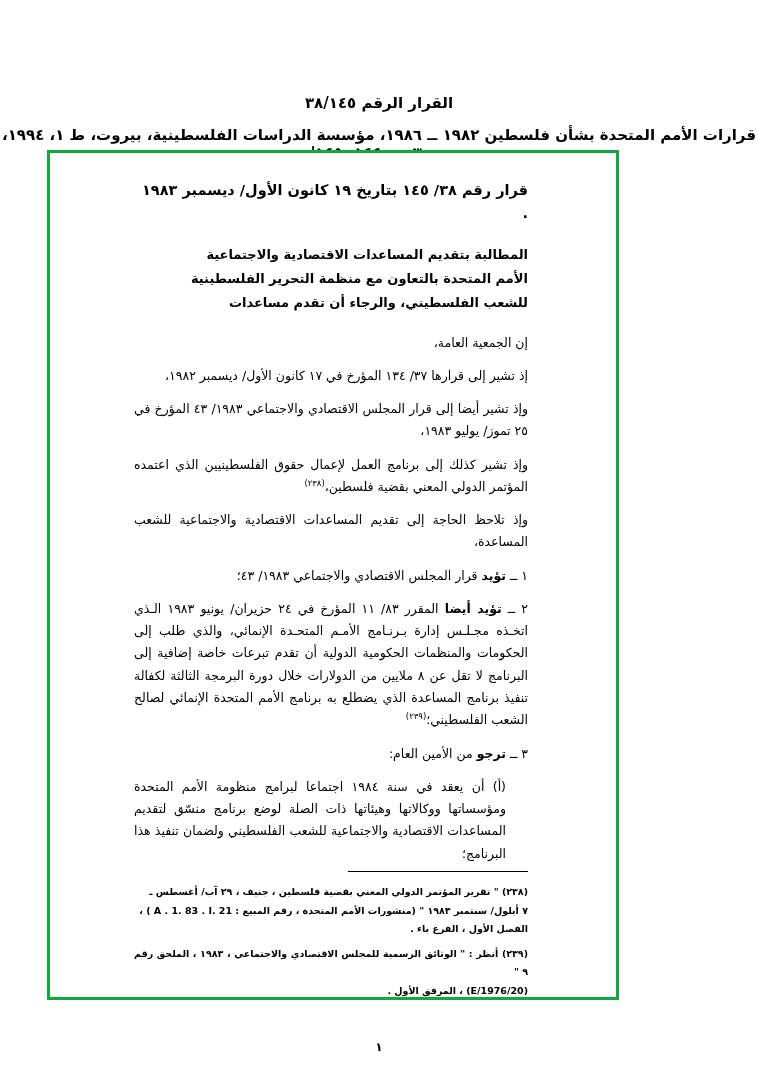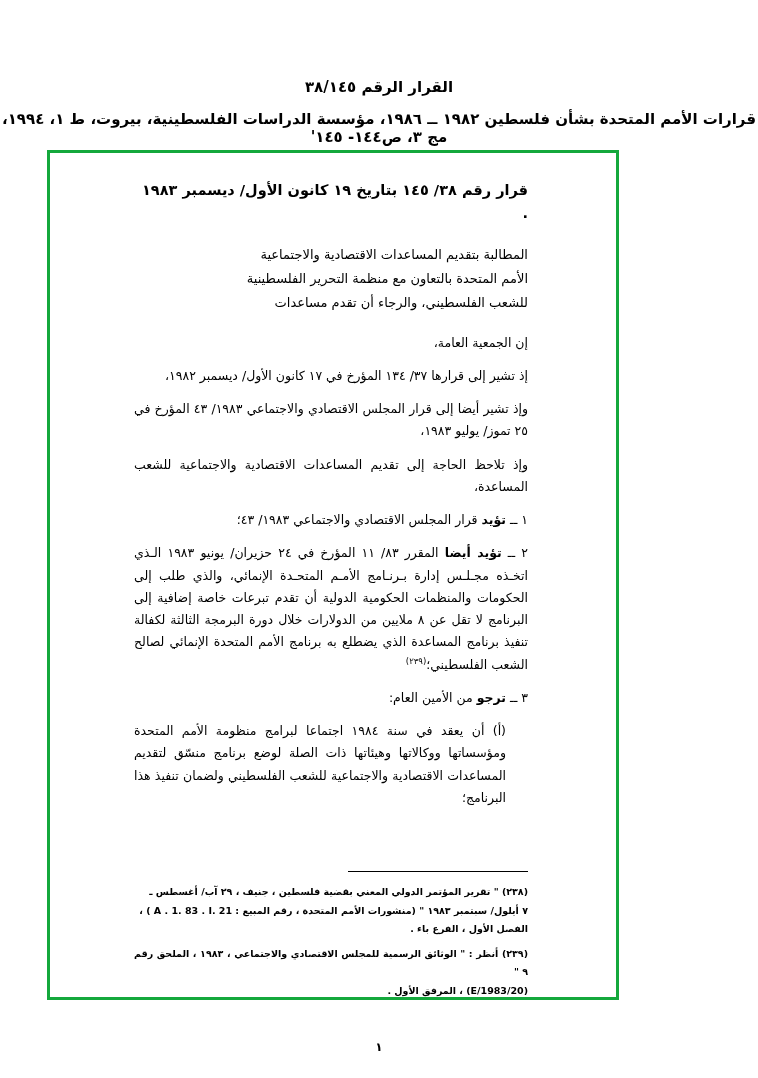--- a/index.html
+++ b/index.html
@@ -13,21 +13,21 @@
     height: 1078px;
     background: #ffffff;
     font-family: "DejaVu Sans", "Liberation Sans", sans-serif;
     color: #000000;
     overflow: hidden;
   }
 
   
   .doc-header {
     position: absolute;
-    top: 78px;
+    top: 94px;
     left: 0;
     width: 758px;
     text-align: center;
   }
   .doc-title {
     font-size: 15px;
     font-weight: bold;
     letter-spacing: 0.5px;
     direction: rtl;
   }
@@ -61,21 +61,21 @@
 
   .res-heading {
     font-size: 14.5px;
     font-weight: bold;
     line-height: 1.6;
     margin-bottom: 14px;
     text-align: right;
   }
   .res-subtitle {
     font-size: 13px;
-    font-weight: normal;
+    font-weight: bold;
     line-height: 1.85;
     margin: 18px 0 16px 0;
   }
   .res-subtitle div { white-space: nowrap; }
 
   .para {
     font-size: 12.5px;
     line-height: 1.78;
     margin: 0 0 11px 0;
     text-align: justify;
@@ -147,20 +147,21 @@
       <div class="res-subtitle">
         <div>المطالبة بتقديم المساعدات الاقتصادية والاجتماعية</div>
         <div>الأمم المتحدة بالتعاون مع منظمة التحرير الفلسطينية</div>
         <div>للشعب الفلسطيني، والرجاء أن تقدم مساعدات</div>
       </div>
 
       <p class="para plain">إن الجمعية العامة،</p>
       <p class="para">إذ تشير إلى قرارها ٣٧/ ١٣٤ المؤرخ في ١٧ كانون الأول/ ديسمبر ١٩٨٢،</p>
       <p class="para">وإذ تشير أيضا إلى قرار المجلس الاقتصادي والاجتماعي ١٩٨٣/ ٤٣ المؤرخ في ٢٥ تموز/ يوليو ١٩٨٣،</p>
 
+      <p class="para"><span>وإذ تشير كذلك إلى برنامج العمل لإعمال حقوق الفلسطينيين الذي اعتمده المؤتمر الدولي المعني بقضية فلسطين،</span><span class="sup">(٢٣٨)</span></p>
 
       <p class="para">وإذ تلاحظ الحاجة إلى تقديم المساعدات الاقتصادية والاجتماعية للشعب المساعدة،</p>
 
       <p class="para">١ ــ <b>تؤيد</b> قرار المجلس الاقتصادي والاجتماعي ١٩٨٣/ ٤٣؛</p>
 
       <p class="para"><span>٢ ــ <b>تؤيد أيضا</b> المقرر ٨٣/ ١١ المؤرخ في ٢٤ حزيران/ يونيو ١٩٨٣ الـذي اتخـذه مجـلـس إدارة بـرنـامج الأمـم المتحـدة الإنمائي، والذي طلب إلى الحكومات والمنظمات الحكومية الدولية أن تقدم تبرعات خاصة إضافية إلى البرنامج لا تقل عن ٨ ملايين من الدولارات خلال دورة البرمجة الثالثة لكفالة تنفيذ برنامج المساعدة الذي يضطلع به برنامج الأمم المتحدة الإنمائي لصالح الشعب الفلسطيني؛</span><span class="sup">(٢٣٩)</span></p>
 
       <p class="para plain">٣ ــ <b>ترجو</b> من الأمين العام:</p>
 
       <p class="para indent-a">(أ) أن يعقد في سنة ١٩٨٤ اجتماعا لبرامج منظومة الأمم المتحدة ومؤسساتها ووكالاتها وهيئاتها ذات الصلة لوضع برنامج منسّق لتقديم المساعدات الاقتصادية والاجتماعية للشعب الفلسطيني ولضمان تنفيذ هذا البرنامج؛</p>
@@ -172,20 +173,20 @@
     <div class="footnotes">
       <div class="fn">
         <span>(٢٣٨)</span>
         <span>" تقرير المؤتمر الدولي المعني بقضية فلسطين ، جنيف ، ٢٩ آب/ أغسطس ـ</span><br>
         <span>٧ أيلول/ سبتمبر ١٩٨٣ " (منشورات الأمم المتحدة ، رقم المبيع : A . 1. 83 . I. 21 ) ،</span><br>
         <span>الفصل الأول ، الفرع باء .</span>
       </div>
       <div class="fn">
         <span>(٢٣٩)</span>
         <span>أنظر : " الوثائق الرسمية للمجلس الاقتصادي والاجتماعي ، ١٩٨٣ ، الملحق رقم ٩ "</span><br>
-        <span>(E/1983/20) ، المرفق الأول .</span>
+        <span>(E/1976/20) ، المرفق الأول .</span>
       </div>
     </div>
   </div>
 
   <div class="page-number">١</div>
 
 </div>
 
 </body></html>

